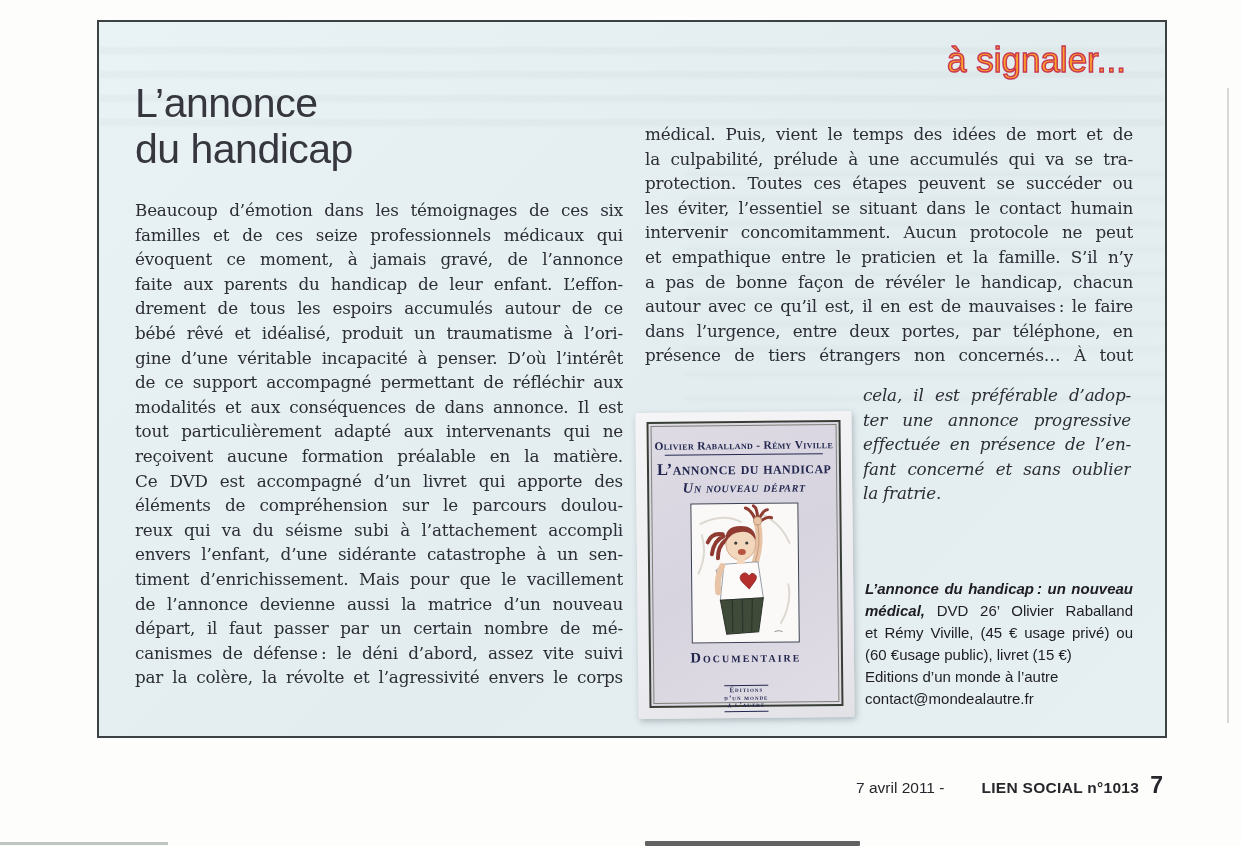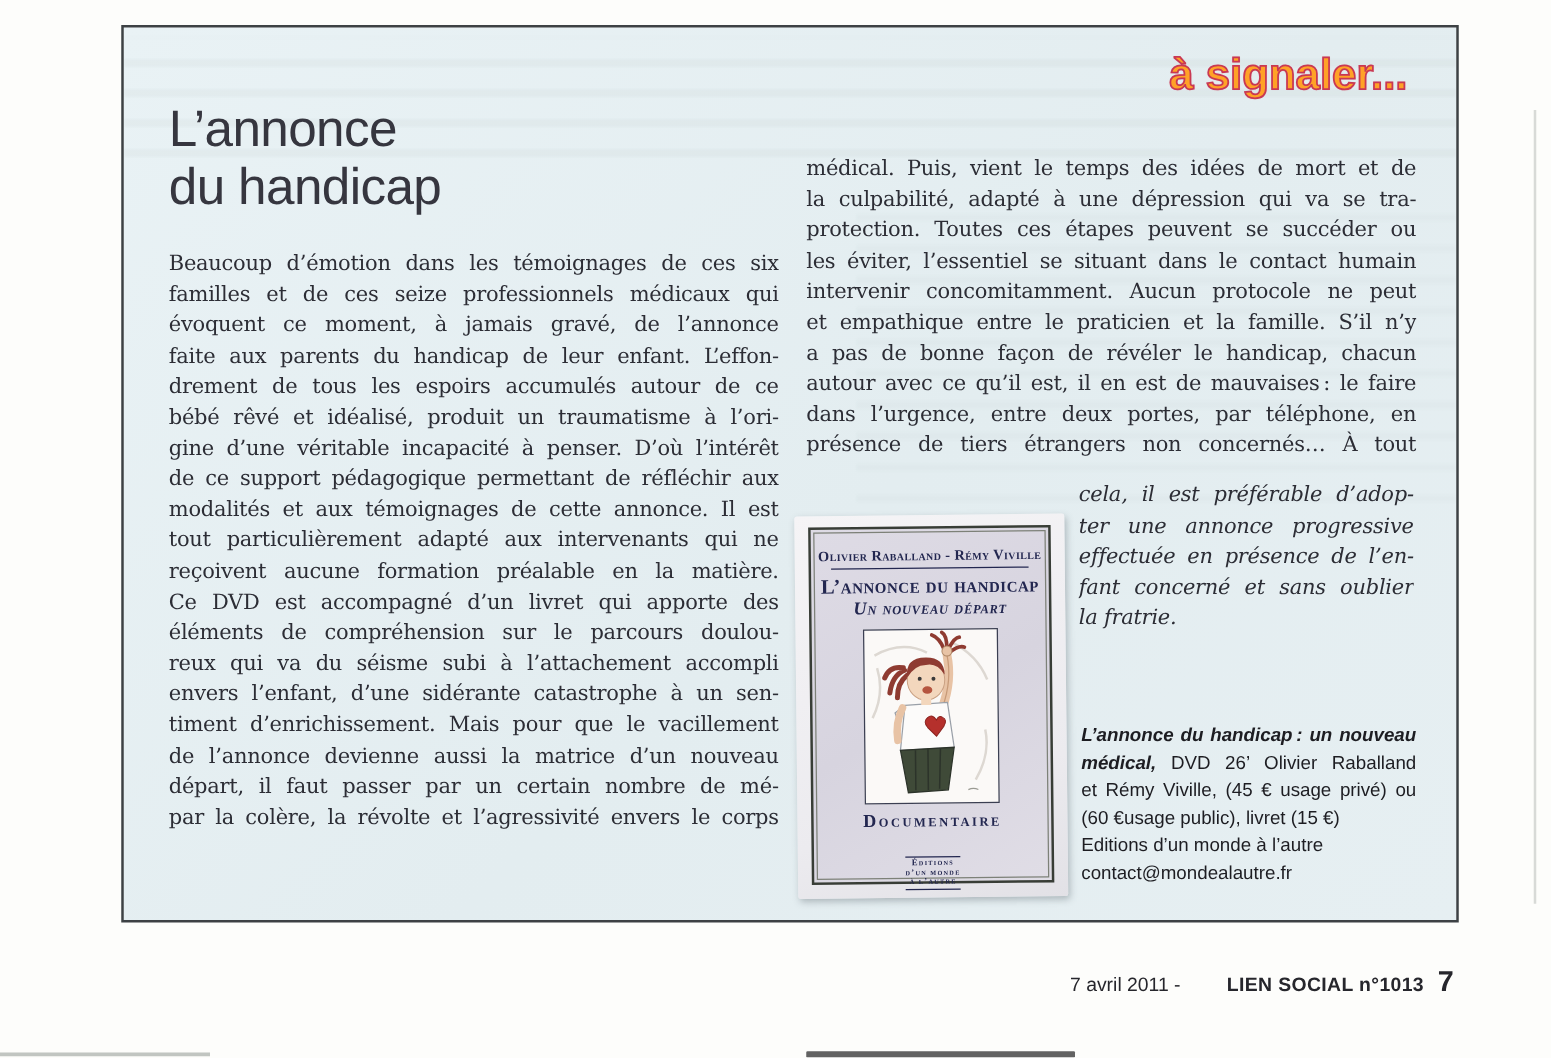--- a/index.html
+++ b/index.html
@@ -24,21 +24,21 @@
   }
   .ghost2{
     position:absolute;left:55%;top:130px;width:45%;height:260px;
     background:repeating-linear-gradient(180deg,transparent 0 19px,rgba(130,150,140,.03) 19px 25px);
     filter:blur(1px);pointer-events:none;
   }
 
   
   .badge{
     position:absolute;top:18px;right:39px;
-    font-size:35px;font-weight:700;letter-spacing:0px;
+    font-size:35px;font-weight:400;letter-spacing:0px;
     color:#ffa227;
     -webkit-text-stroke:1.4px #c93853;
     text-shadow:0 0 1px #c93853;
   }
 
   
   .title{
     position:absolute;left:36px;top:58px;margin:0;
     font-size:41px;line-height:46px;font-weight:500;letter-spacing:-0.5px;
     color:#36363f;
@@ -142,37 +142,38 @@
     </h1>
 
     <div class="col left-col">
         <div class="line">Beaucoup d’émotion dans les témoignages de ces six</div>
         <div class="line">familles et de ces seize professionnels médicaux qui</div>
         <div class="line">évoquent ce moment, à jamais gravé, de l’annonce</div>
         <div class="line">faite aux parents du handicap de leur enfant. L’effon-</div>
         <div class="line">drement de tous les espoirs accumulés autour de ce</div>
         <div class="line">bébé rêvé et idéalisé, produit un traumatisme à l’ori-</div>
         <div class="line">gine d’une véritable incapacité à penser. D’où l’intérêt</div>
-        <div class="line">de ce support pédagogique permettant de réfléchir aux</div>
-        <div class="line">modalités et aux témoignages de cette annonce. Il est</div>
+        <div class="line">de ce support accompagné permettant de réfléchir aux</div>
+        <div class="line">modalités et aux conséquences de dans annonce. Il est</div>
         <div class="line">tout particulièrement adapté aux intervenants qui ne</div>
         <div class="line">reçoivent aucune formation préalable en la matière.</div>
         <div class="line">Ce DVD est accompagné d’un livret qui apporte des</div>
         <div class="line">éléments de compréhension sur le parcours doulou-</div>
         <div class="line">reux qui va du séisme subi à l’attachement accompli</div>
         <div class="line">envers l’enfant, d’une sidérante catastrophe à un sen-</div>
         <div class="line">timent d’enrichissement. Mais pour que le vacillement</div>
         <div class="line">de l’annonce devienne aussi la matrice d’un nouveau</div>
         <div class="line">départ, il faut passer par un certain nombre de mé-</div>
+        <div class="line">canismes de défense : le déni d’abord, assez vite suivi</div>
         <div class="line">par la colère, la révolte et l’agressivité envers le corps</div>
       </div>
 
     <div class="col right-col">
         <div class="line">médical. Puis, vient le temps des idées de mort et de</div>
-        <div class="line">la culpabilité, adapté à une dépression qui va se tra-</div>
+        <div class="line">la culpabilité, prélude à une accumulés qui va se tra-</div>
         <div class="line">protection. Toutes ces étapes peuvent se succéder ou</div>
         <div class="line">les éviter, l’essentiel se situant dans le contact humain</div>
         <div class="line">intervenir concomitamment. Aucun protocole ne peut</div>
         <div class="line">et empathique entre le praticien et la famille. S’il n’y</div>
         <div class="line">a pas de bonne façon de révéler le handicap, chacun</div>
         <div class="line">autour avec ce qu’il est, il en est de mauvaises : le faire</div>
         <div class="line">dans l’urgence, entre deux portes, par téléphone, en</div>
         <div class="line">présence de tiers étrangers non concernés… À tout</div>
       </div>
 

